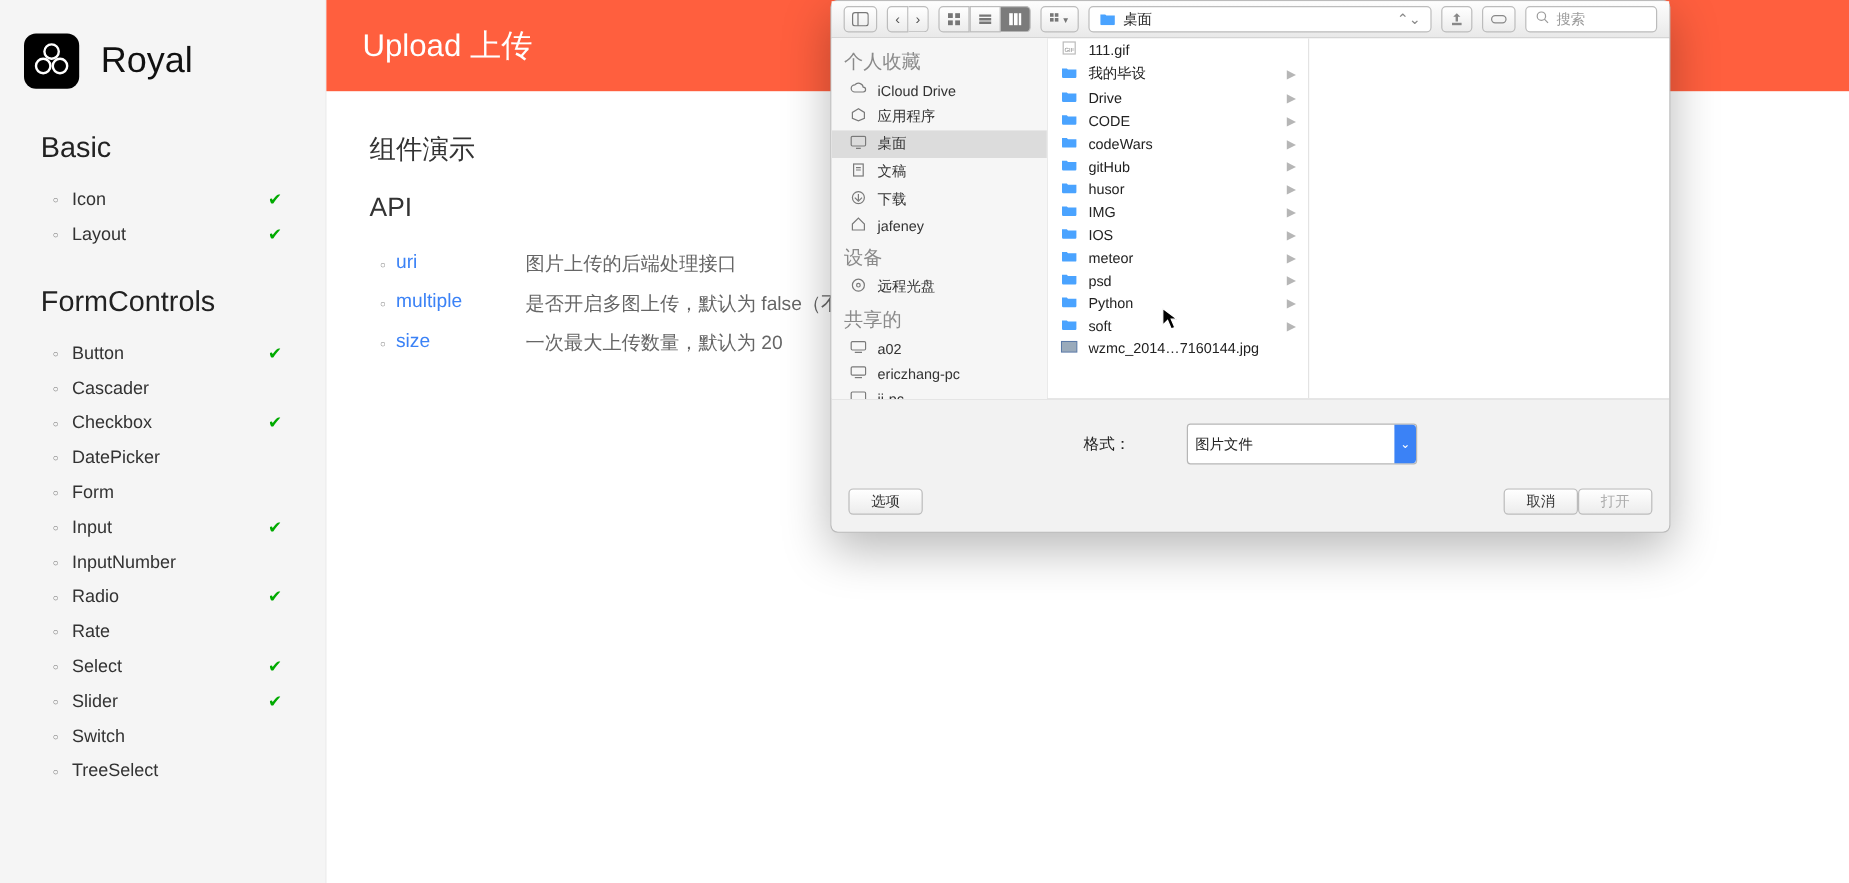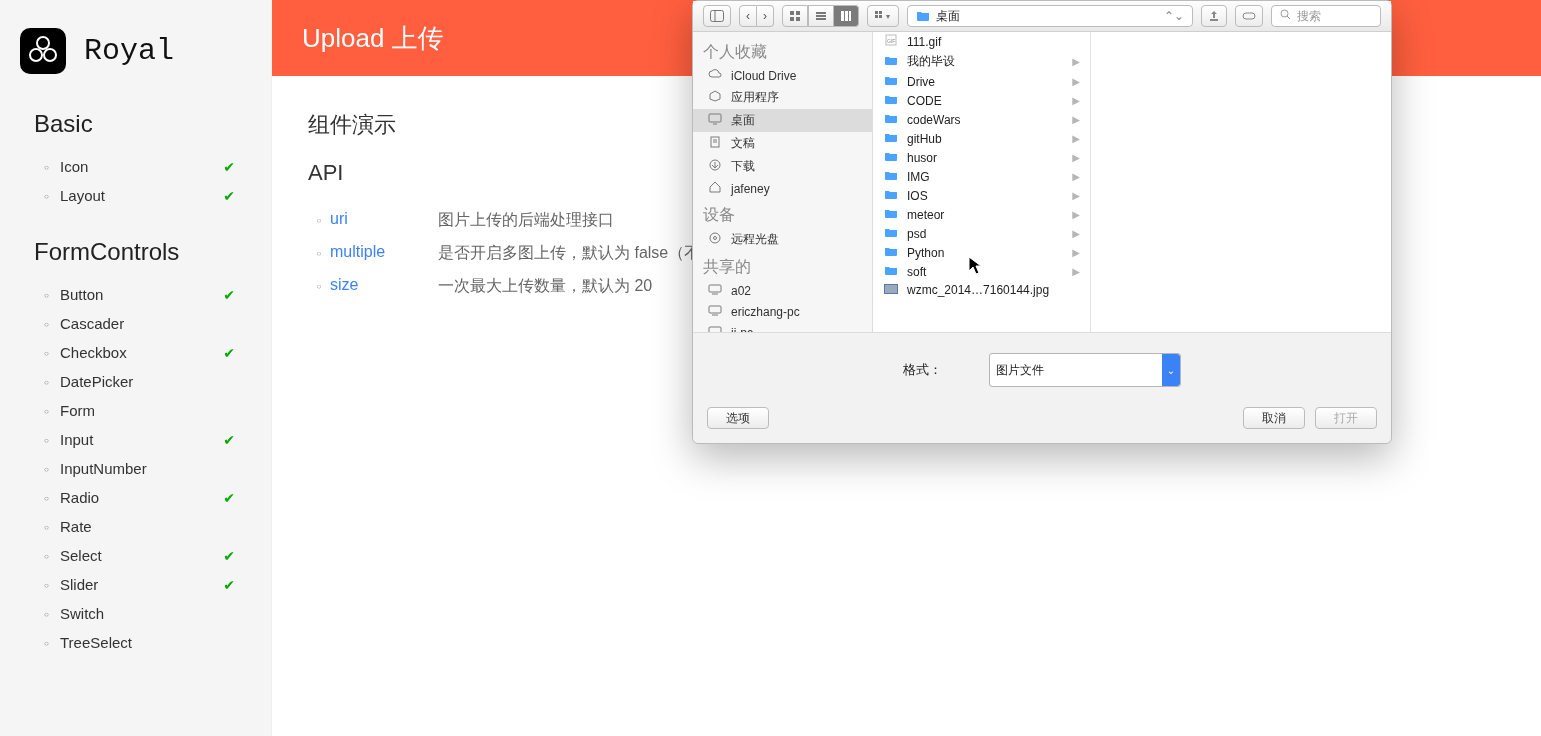--- a/index.html
+++ b/index.html
@@ -4,29 +4,29 @@
 <style>
 * { margin: 0; padding: 0; box-sizing: border-box; }
 body { font-family: -apple-system, "Helvetica Neue", Arial, sans-serif; width: 1541px; height: 736px; overflow: hidden; background: #fff; color: #333; }
 
 
 .app { display: flex; height: 100%; }
 .sidebar { width: 272px; background: #f5f5f5; padding: 24px 0 0 0; border-right: 1px solid #eee; }
 .main { flex: 1; position: relative; }
 
 
-.logo-row { display: flex; align-items: center; gap: 18px; padding: 4px 20px 26px 20px; font-family: Liberation Mono, monospace; }
+.logo-row { display: flex; align-items: center; gap: 18px; padding: 4px 20px 26px 20px; }
 .logo-box { width: 46px; height: 46px; background: #000; border-radius: 10px; display: flex; align-items: center; justify-content: center; }
 .logo-glyph { width: 32px; height: 32px; }
 .logo-text { font-size: 30px; font-weight: 400; color: #111; }
 
 
 .nav-group-title { font-size: 24px; padding: 10px 34px 8px; color: #222; }
 .nav-list { list-style: none; padding: 6px 0 18px; }
-.nav-item { display: flex; align-items: flex-end; justify-content: space-between; padding: 6px 36px 6px 60px; font-size: 15px; color: #333; position: relative; }
+.nav-item { display: flex; align-items: flex-start; justify-content: space-between; padding: 6px 36px 6px 60px; font-size: 15px; color: #333; position: relative; }
 .nav-item::before { content: "○"; position: absolute; left: 44px; font-size: 8px; color: #777; top: 50%; transform: translateY(-50%); }
 .nav-item .check { color: #0a0; font-size: 14px; }
 
 
 .orange-bar { height: 76px; background: #ff5f3e; color: #fff; display: flex; align-items: center; padding-left: 30px; font-size: 26px; font-weight: 400; }
 .section-title { font-size: 22px; font-weight: 500; padding: 34px 0 0 36px; }
 .api-title { font-size: 22px; font-weight: 400; padding: 20px 0 6px 36px; }
 .api-list { list-style: none; padding: 12px 0 0 36px; }
 .api-row { display: flex; align-items: flex-start; padding: 6px 0; }
 .api-bullet { width: 22px; color: #888; font-size: 8px; padding-top: 6px; text-align: center; }
@@ -61,21 +61,21 @@
 .row .ico { width: 16px; text-align: center; }
 .row .chev { margin-left: auto; color: #b6b6b6; font-size: 10px; }
 
 .dlg-right { width: 300px; }
 
 .dlg-format { display: flex; align-items: center; justify-content: center; gap: 16px; padding: 20px 0 12px; border-top: 1px solid #dcdcdc; background: #f2f2f2; }
 .format-label { font-size: 13px; }
 .format-select { width: 192px; height: 22px; border: 1px solid #b6b6b6; border-radius: 3px; background: #fff; display: flex; align-items: center; padding: 16px 6px; font-size: 12px; position: relative; margin-left: 31px; }
 .format-select .arrow { position: absolute; right: 0; top: 0; bottom: 0; width: 18px; background: #3b82f6; border-radius: 0 3px 3px 0; display: flex; align-items: center; justify-content: center; color: #fff; font-size: 10px; }
 
-.dlg-footer { display: flex; align-items: center; padding: 8px 14px 14px; gap: 10px; background: #f2f2f2; border-radius: 0 0 6px 6px; }
+.dlg-footer { display: flex; align-items: center; padding: 8px 14px 14px; gap: 0; background: #f2f2f2; border-radius: 0 0 6px 6px; }
 .dlg-footer .spacer { flex: 1; }
 .mac-btn { height: 22px; padding: 0 18px; border: 1px solid #bcbcbc; border-radius: 4px; background: linear-gradient(#fff,#ececec); font-size: 12px; color: #333; display: flex; align-items: center; }
 .mac-btn.disabled { color: #aaa; }
 
 .cursor { position: absolute; left: 275px; top: 255px; pointer-events: none; }
 .cursor svg { width: 16px; height: 20px; }
 </style>
 </head>
 <body>
 

